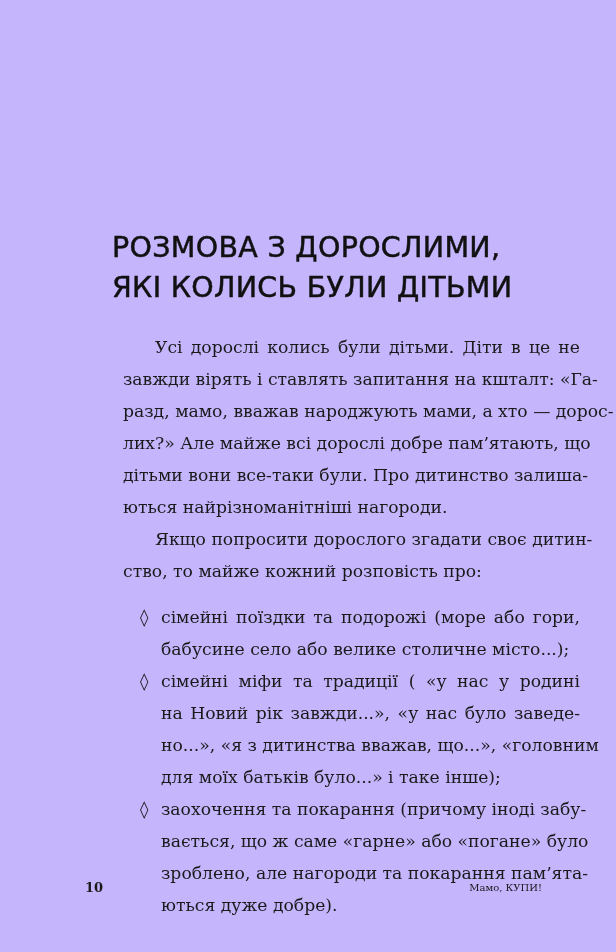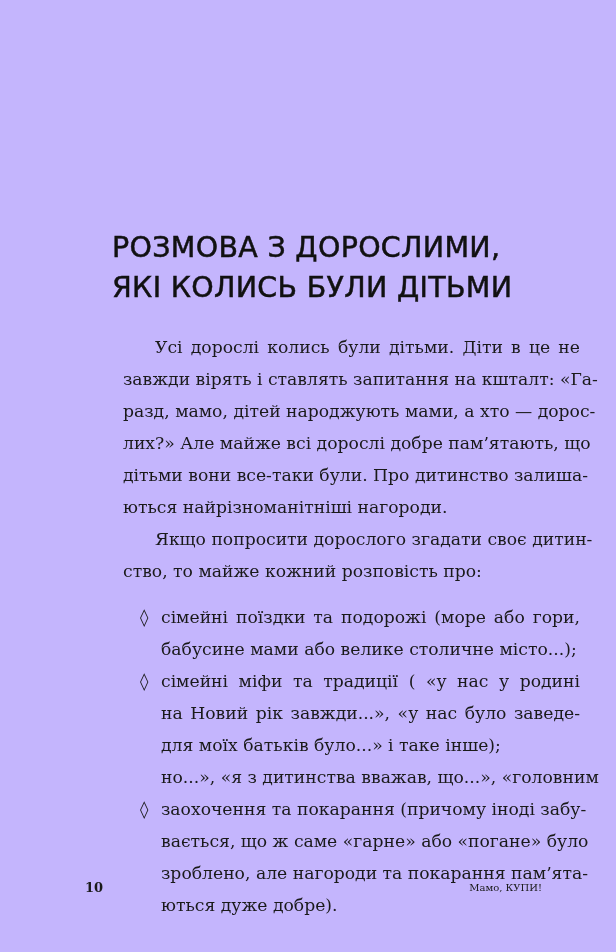--- a/index.html
+++ b/index.html
@@ -100,44 +100,44 @@
 
   <div class="heading">
     <div>РОЗМОВА З ДОРОСЛИМИ,</div>
     <div>ЯКІ КОЛИСЬ БУЛИ ДІТЬМИ</div>
   </div>
 
   <div class="body-text">
     <div>
       <div class="line indent">Усі дорослі колись були дітьми. Діти в це не</div>
       <div class="line">завжди вірять і ставлять запитання на кшталт: «Га-</div>
-      <div class="line">разд, мамо, дітей народжують мами, а хто — дорос-</div>
+      <div class="line">разд, мамо, вважав народжують мами, а хто — дорос-</div>
       <div class="line">лих?» Але майже всі дорослі добре пам’ятають, що</div>
       <div class="line">дітьми вони все-таки були. Про дитинство залиша-</div>
       <div class="line last">ються найрізноманітніші нагороди.</div>
     </div>
     <div>
       <div class="line indent">Якщо попросити дорослого згадати своє дитин-</div>
       <div class="line last">ство, то майже кожний розповість про:</div>
     </div>
 
     <div class="gap"></div>
 
     <div>
       <div class="bullet-block">
         <span class="diamond">◊</span>
         <div class="line">сімейні поїздки та подорожі (море або гори,</div>
-        <div class="line last">бабусине мами або велике столичне місто...);</div>
+        <div class="line last">бабусине село або велике столичне місто...);</div>
       </div>
       <div class="bullet-block">
         <span class="diamond">◊</span>
         <div class="line">сімейні міфи та традиції ( «у нас у родині</div>
         <div class="line">на Новий рік завжди...», «у нас було заведе-</div>
+        <div class="line">но...», «я з дитинства вважав, що...», «головним</div>
         <div class="line last">для моїх батьків було...» і таке інше);</div>
-        <div class="line">но...», «я з дитинства вважав, що...», «головним</div>
       </div>
       <div class="bullet-block">
         <span class="diamond">◊</span>
         <div class="line">заохочення та покарання (причому іноді забу-</div>
         <div class="line">вається, що ж саме «гарне» або «погане» було</div>
         <div class="line">зроблено, але нагороди та покарання пам’ята-</div>
         <div class="line last">ються дуже добре).</div>
       </div>
     </div>
   </div>

